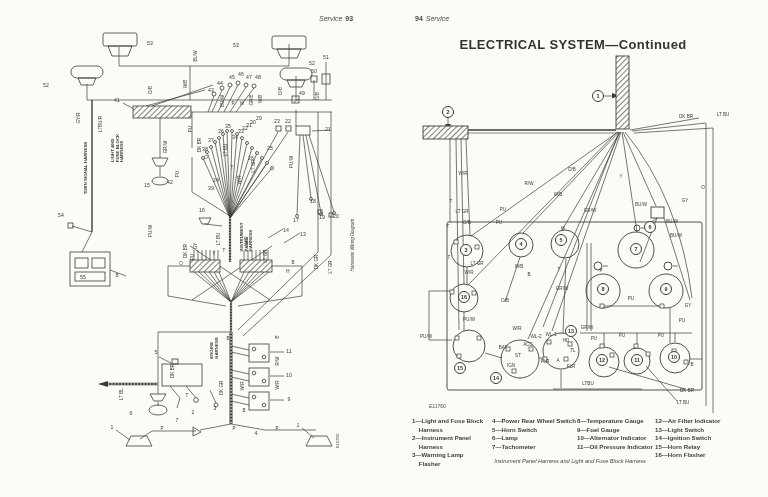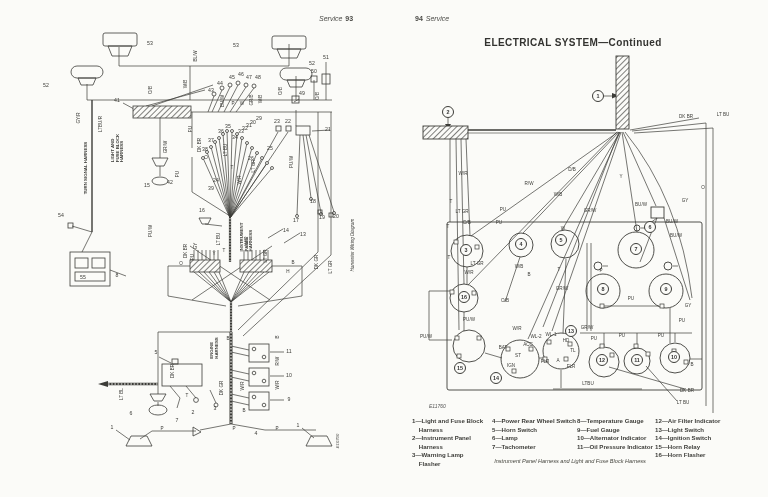--- a/index.html
+++ b/index.html
@@ -4,21 +4,21 @@
 <style>
   html,body{margin:0;padding:0;}
   body{width:768px;height:497px;overflow:hidden;background:#fbfbf8;
        font-family:"Liberation Sans", sans-serif;color:#3a3a38;position:relative;}
   #canvas{position:absolute;inset:0;width:768px;height:497px;}
   svg{position:absolute;left:0;top:0;}
   .hdr{position:absolute;font-size:7px;color:#4a4a46;white-space:nowrap;}
   .hdr .it{font-style:italic;}
   .hdr .num{font-weight:bold;margin:0 3px;}
   #right-title{position:absolute;left:458px;top:37px;width:230px;text-align:center;
-       font-size:10px;font-weight:bold;letter-spacing:.4px;color:#333330;}
+       font-size:13px;font-weight:bold;letter-spacing:.4px;color:#333330;}
   .lbl{position:absolute;font-size:5px;line-height:1.05;white-space:pre-line;
        transform:translate(-50%,-50%);color:#3c3c38;letter-spacing:0;}
   .lbl.rot{transform:translate(-50%,-50%) rotate(-90deg);}
   .lbl.bold{font-weight:bold;}
   .lbl.ital{font-style:italic;}
   .numcirc{position:absolute;width:10px;height:10px;border:0.9px solid #3c3c38;border-radius:50%;
        background:#fbfbf8;font-size:5.4px;font-weight:bold;display:flex;align-items:center;
        justify-content:center;transform:translate(-50%,-50%);color:#333;}
   #legend{position:absolute;left:0;top:0;}
   .legcol{position:absolute;font-size:6.1px;font-weight:bold;line-height:8.6px;

